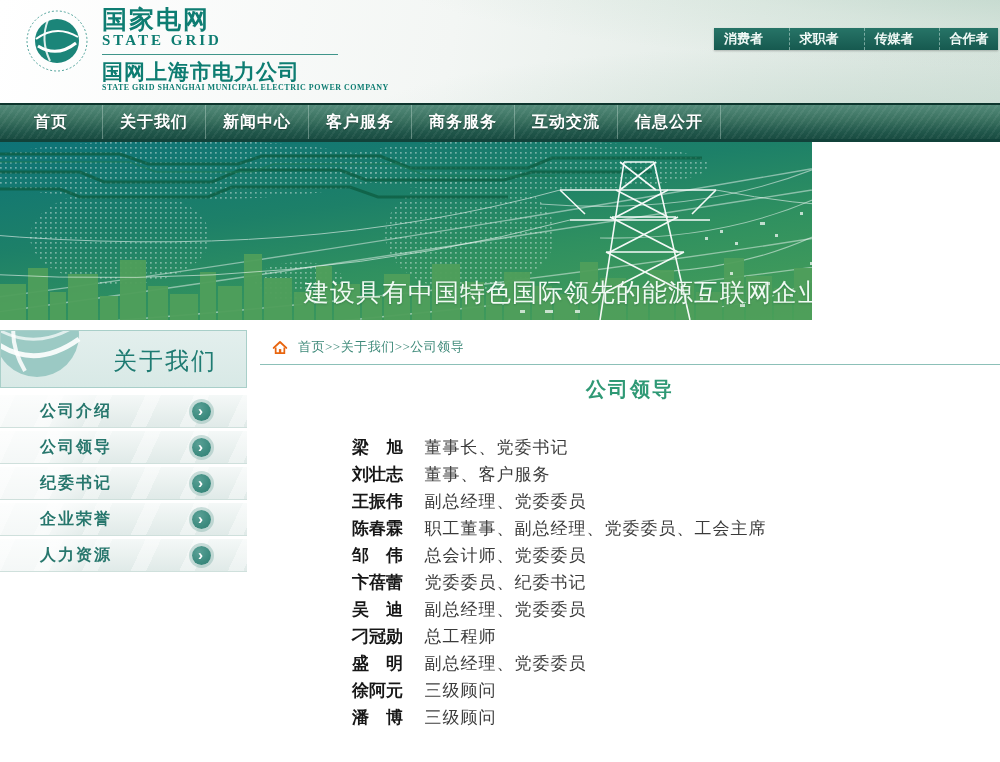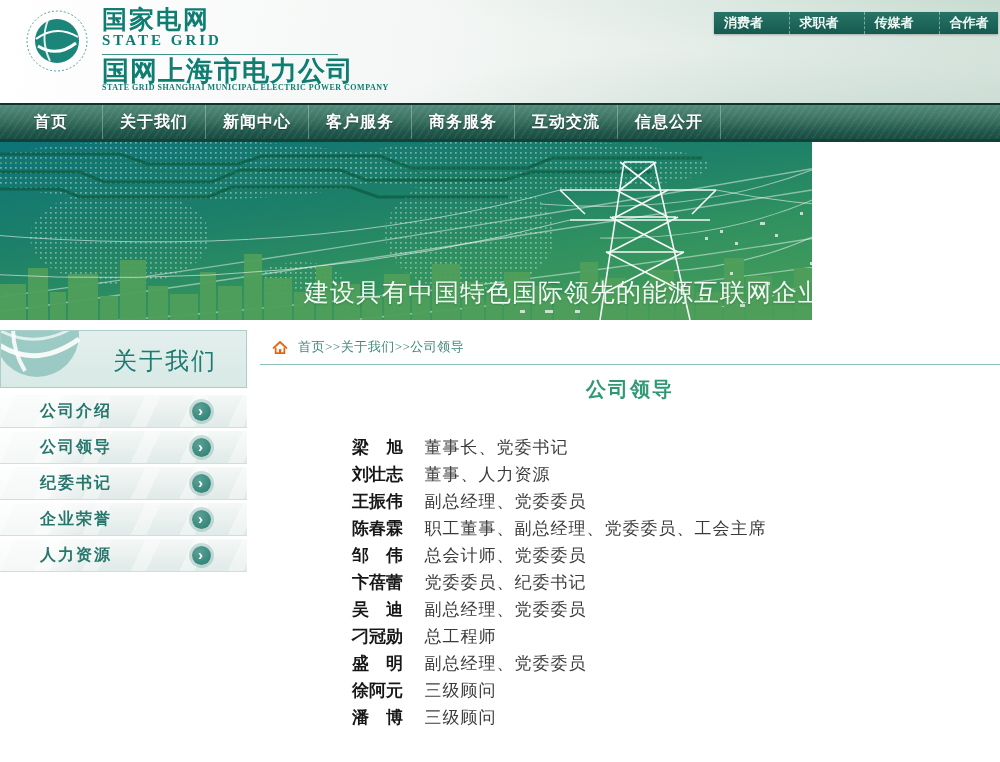--- a/index.html
+++ b/index.html
@@ -14,25 +14,25 @@
       radial-gradient(120% 160% at 110% -30%, rgba(150,190,170,.45) 0%, rgba(190,215,200,.25) 35%, rgba(255,255,255,0) 60%),
       radial-gradient(90% 140% at 85% 120%, rgba(170,200,185,.35) 0%, rgba(255,255,255,0) 55%),
       linear-gradient(100deg, #ffffff 0%, #f3f6f4 45%, #e3ece7 75%, #d7e4dd 100%);
   }
   .logo-block { position:absolute; left:26px; top:6px; display:flex; }
   .globe-logo { width:62px; height:62px; margin-top:4px; }
   .logo-text { margin-left:14px; }
   .logo-cn { font-size:25px; font-weight:bold; color:#0e7d72; letter-spacing:2px; line-height:26px; }
   .logo-en { font-family:"Liberation Serif", serif; font-size:15px; font-weight:bold; color:#0e7d72; letter-spacing:3px; line-height:16px; }
   .logo-divider { width:236px; height:1px; background:#3f958a; margin:6px 0 5px 0; }
-  .company-cn { font-size:27px; font-weight:bold; color:#0e7d72; letter-spacing:1px; line-height:23px; }
+  .company-cn { font-size:21px; font-weight:bold; color:#0e7d72; letter-spacing:1px; line-height:23px; }
   .company-en { font-family:"Liberation Serif", serif; font-size:8px; font-weight:bold; color:#0e7d72; letter-spacing:.5px; line-height:10px; }
 
   .quick-links {
-    position:absolute; top:12px; right:2px; height:22px; display:flex;
+    position:absolute; top:28px; right:2px; height:22px; display:flex;
     background:linear-gradient(180deg,#277467,#16594f); box-shadow:0 1px 2px rgba(0,0,0,.25);
   }
   .quick-link {
     display:flex; align-items:center; justify-content:center;
     width:59px; font-family:"Liberation Serif", serif; font-size:13px; font-weight:bold; color:#f2faf7;
     cursor:pointer; text-decoration:none;
   }
   .quick-link + .quick-link { border-left:1px dashed rgba(200,228,220,.55);margin-left:16px; }
 
   
@@ -355,21 +355,21 @@
     <h1 class="page-title">公司领导</h1>
     <div class="leaders">
 
         <div class="leader-row">
           <span class="leader-name">梁　旭</span>
           <span class="leader-title">董事长、党委书记</span>
         </div>
 
         <div class="leader-row">
           <span class="leader-name">刘壮志</span>
-          <span class="leader-title">董事、人力资源</span>
+          <span class="leader-title">董事、客户服务</span>
         </div>
 
         <div class="leader-row">
           <span class="leader-name">王振伟</span>
           <span class="leader-title">副总经理、党委委员</span>
         </div>
 
         <div class="leader-row">
           <span class="leader-name">陈春霖</span>
           <span class="leader-title">职工董事、副总经理、党委委员、工会主席</span>

